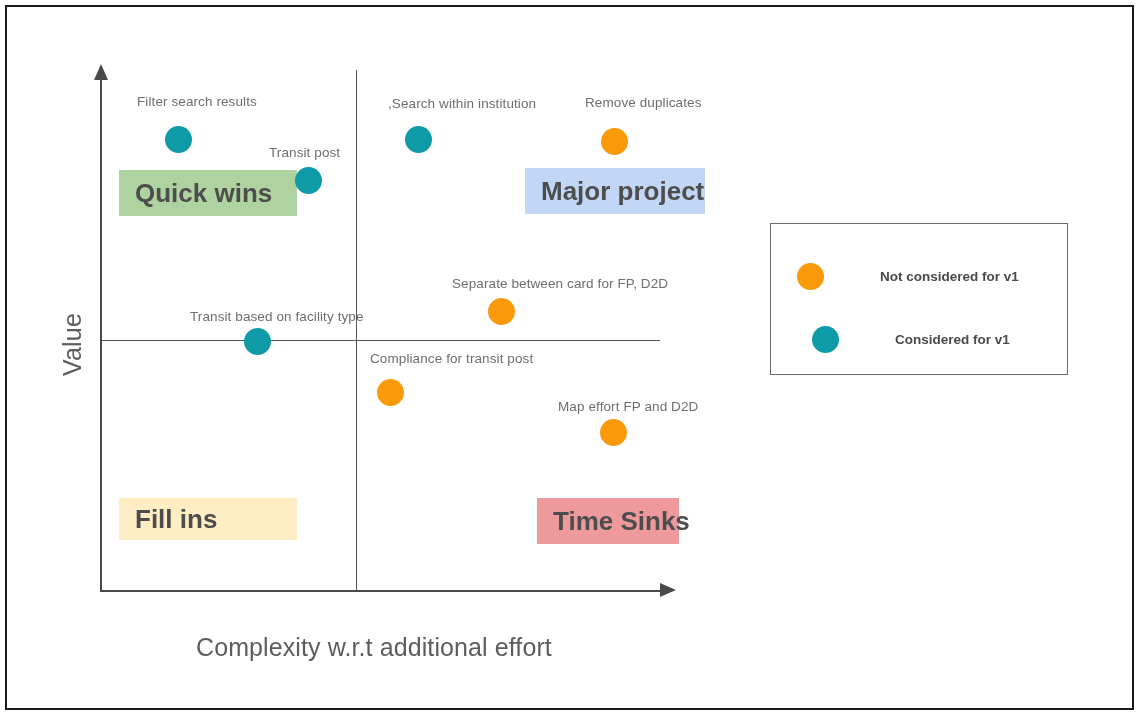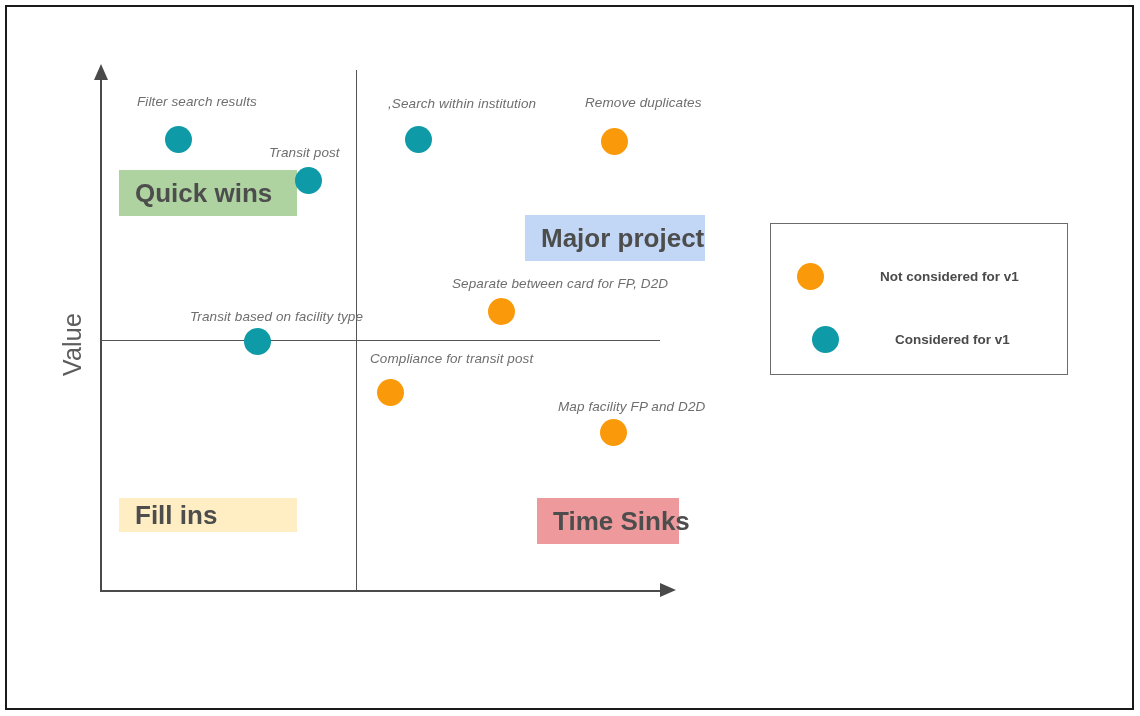--- a/index.html
+++ b/index.html
@@ -132,21 +132,20 @@
     width: 27px;
     height: 27px;
     border-radius: 50%;
   }
   .point-label {
     position: absolute;
     font-size: 13.5px;
     color: #6e6e6e;
     white-space: nowrap;
     letter-spacing: 0.1px;
-    font-style: italic;
   }
   
   #legend {
     position: absolute;
     left: 770px;
     top: 223px;
     width: 298px;
     height: 152px;
     border: 1.6px solid #6b6b6b;
     background: #ffffff;
@@ -182,29 +181,30 @@
 
     <div class="axis-line" id="y-axis-line"></div>
     <div id="y-axis-arrow"></div>
     <div class="axis-line" id="x-axis-line"></div>
     <div id="x-axis-arrow"></div>
 
     <div id="divider-vertical"></div>
     <div id="divider-horizontal"></div>
 
     <div id="y-axis-title">Value</div>
+    <div id="x-axis-title">Complexity w.r.t additional effort</div>
 
     <div id="quadrant-layer">
         <div class="quad-band" style="left: 119px; top: 170px; width: 178px; height: 46px; background: rgb(174, 211, 160);">
           <span>Quick wins</span>
         </div>
-        <div class="quad-band" style="left: 525px; top: 168px; width: 180px; height: 46px; background: rgb(194, 215, 245); margin-top: 47px;">
+        <div class="quad-band" style="left: 525px; top: 168px; width: 180px; height: 46px; background: rgb(194, 215, 245);">
           <span>Major project</span>
         </div>
-        <div class="quad-band" style="left: 119px; top: 498px; width: 178px; height: 34px; background: rgb(255, 237, 196);">
+        <div class="quad-band" style="left: 119px; top: 498px; width: 178px; height: 42px; background: rgb(255, 237, 196);">
           <span>Fill ins</span>
         </div>
         <div class="quad-band" style="left: 537px; top: 498px; width: 142px; height: 46px; background: rgb(238, 154, 156);">
           <span>Time Sinks</span>
         </div>
       </div>
 
     <div id="points-layer">
         <div class="point" style="left: 164.5px; top: 125.5px; background: rgb(14, 154, 167);"></div>
         <div class="point-label" style="left: 137px; top: 94px;">Filter search results</div>
@@ -214,21 +214,21 @@
         <div class="point-label" style="left: 388px; top: 96px;">,Search within institution</div>
         <div class="point" style="left: 243.5px; top: 327.5px; background: rgb(14, 154, 167);"></div>
         <div class="point-label" style="left: 190px; top: 309px;">Transit based on facility type</div>
         <div class="point" style="left: 600.5px; top: 127.5px; background: rgb(250, 154, 10);"></div>
         <div class="point-label" style="left: 585px; top: 95px;">Remove duplicates</div>
         <div class="point" style="left: 487.5px; top: 297.5px; background: rgb(250, 154, 10);"></div>
         <div class="point-label" style="left: 452px; top: 276px;">Separate between card for FP, D2D</div>
         <div class="point" style="left: 376.5px; top: 378.5px; background: rgb(250, 154, 10);"></div>
         <div class="point-label" style="left: 370px; top: 351px;">Compliance for transit post</div>
         <div class="point" style="left: 599.5px; top: 418.5px; background: rgb(250, 154, 10);"></div>
-        <div class="point-label" style="left: 558px; top: 399px;">Map facility FP and D2D</div>
+        <div class="point-label" style="left: 558px; top: 399px;">Map effort FP and D2D</div>
       </div>
 
     <div id="legend">
       <div id="legend-rows">
           <div class="legend-row" style="left: 26px; top: 39px;">
             <div class="legend-swatch" style="background: rgb(250, 154, 10);"></div>
             <div class="legend-text">Not considered for v1</div>
           </div>
           <div class="legend-row" style="left: 41px; top: 102px;">
             <div class="legend-swatch" style="background: rgb(14, 154, 167);"></div>

